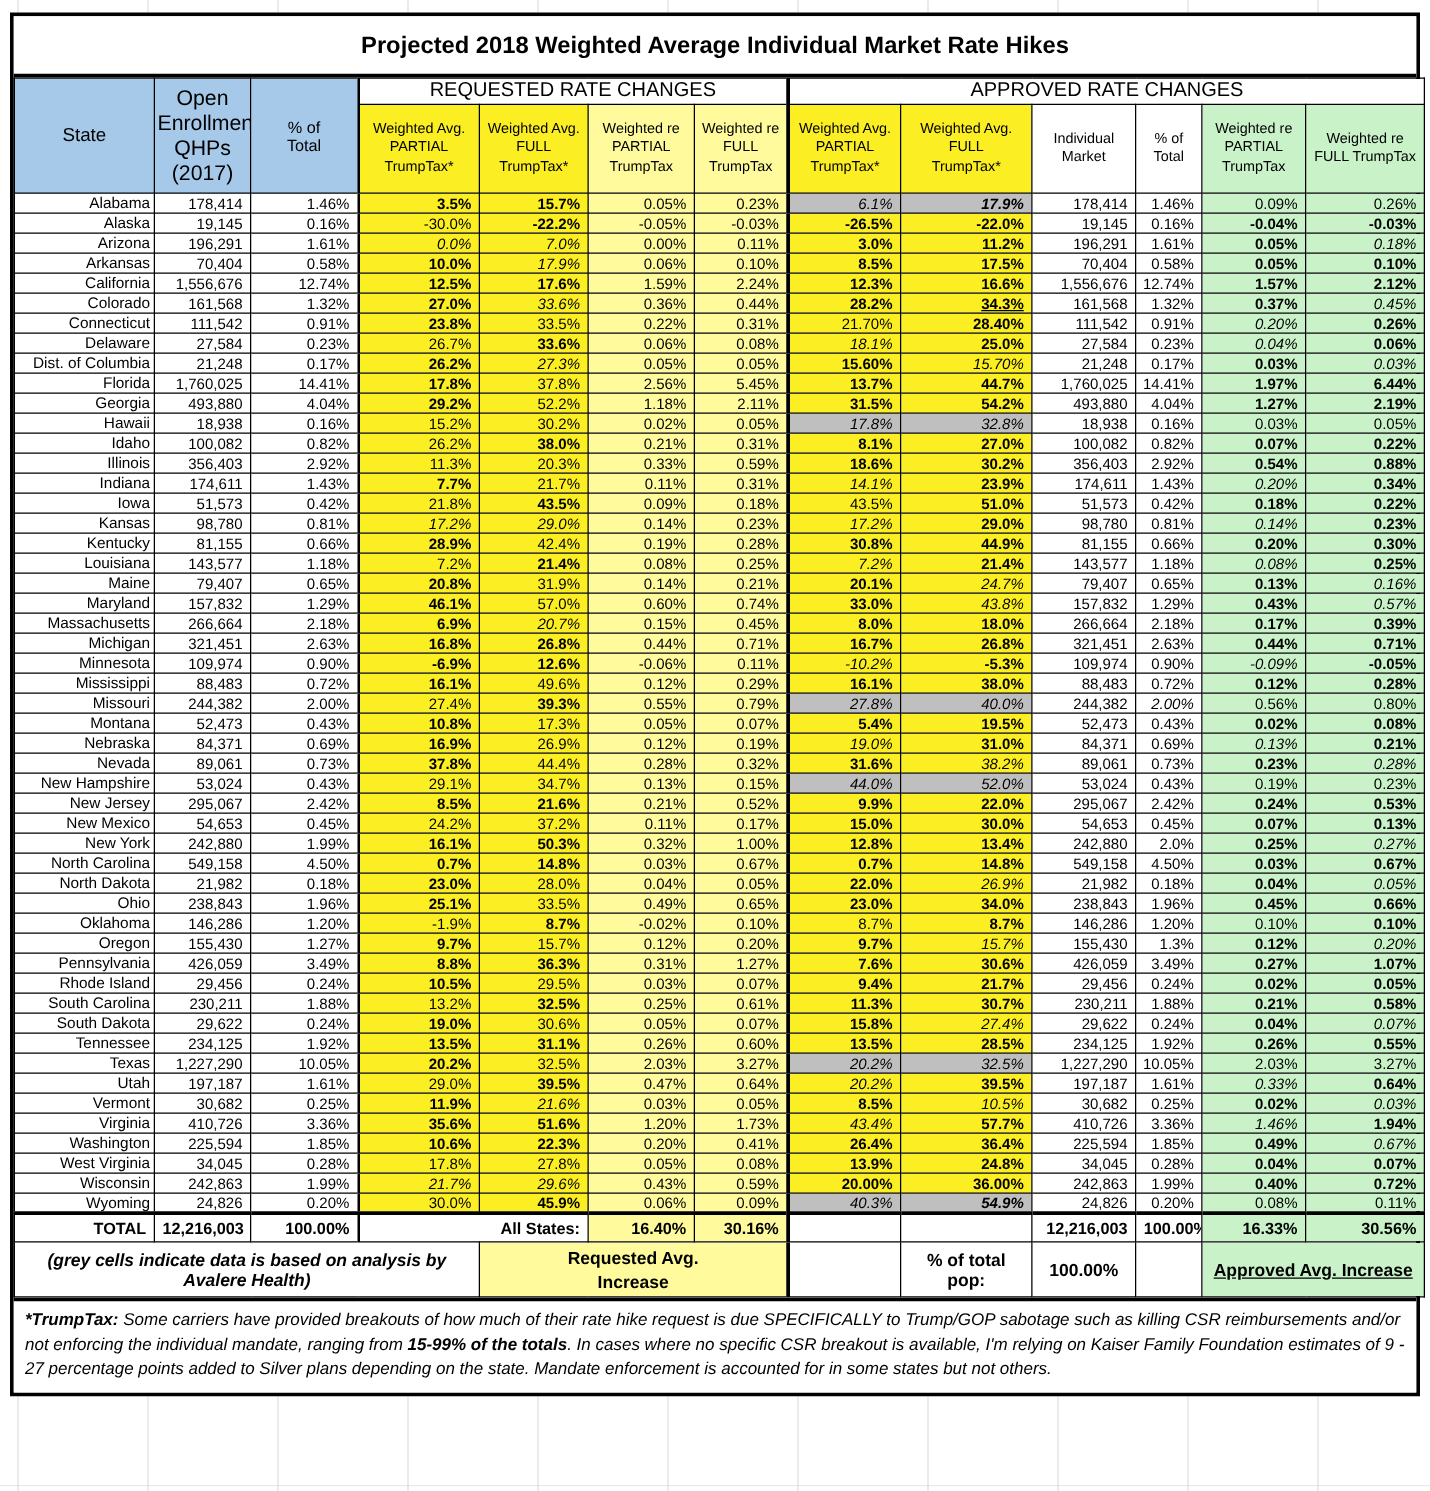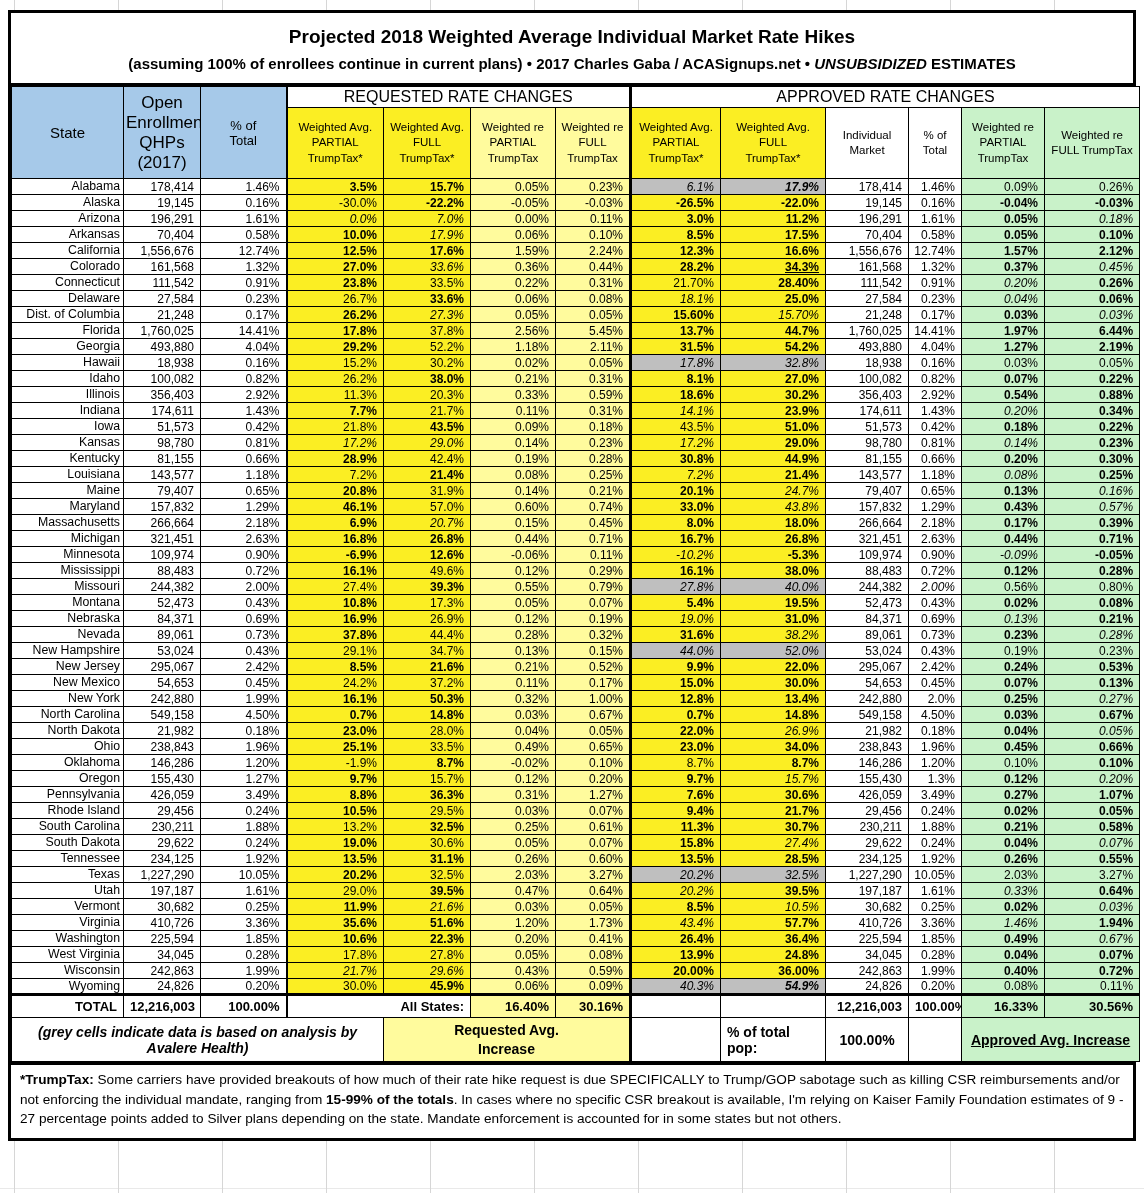--- a/index.html
+++ b/index.html
@@ -49,38 +49,37 @@
   }
   tbody.data-rows td.c0 { padding-right: 3px; font-size: 12.3px; }
 
   tr.total-row td {
     border-top: 3px solid #000; font-weight: bold; font-size: 13px;
     height: 23px; text-align: right; padding: 0 6px; white-space: nowrap;
   }
   tr.footer-row td { height: 44px; font-size: 14px; font-weight: bold; vertical-align: middle; padding: 0 6px; }
   td.grey-note { text-align: center; font-style: italic; }
   td.req-label { text-align: center; white-space: pre-line; line-height: 1.3; }
-  td.pop-label { text-align: left; }
+  td.pop-label { text-align: center; }
   td.pop-value { text-align: center; }
   td.app-label { text-align: center; text-decoration: underline; }
 
   .footnote {
     border-top: 3px solid #000; padding: 5px 9px 9px 9px;
-    font-size: 13.6px; line-height: 1.45; background: #fff;
+    font-style: italic; font-size: 13.6px; line-height: 1.45; background: #fff;
   }
   .fn-b { font-weight: bold; }
 </style>
 </head>
 <body>
 
 <div class="sheet">
 
   <div class="title-block">
     <div class="title">Projected 2018 Weighted Average Individual Market Rate Hikes</div>
-    <div class="subtitle"><span>(assuming 100% of enrollees continue in current plans)  •  2017 Charles Gaba / ACASignups.net  •  </span><span class="it">UNSUBSIDIZED</span><span> ESTIMATES</span></div>
   </div>
 
   <table class="rates">
     <colgroup>
       <col style="width:112px">
         <col style="width:77px">
         <col style="width:86px">
       <col style="width:97px">
         <col style="width:87px">
         <col style="width:85px">

